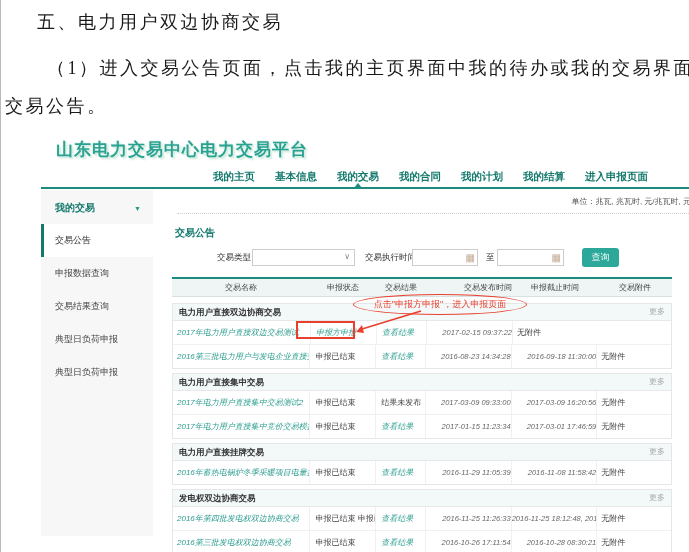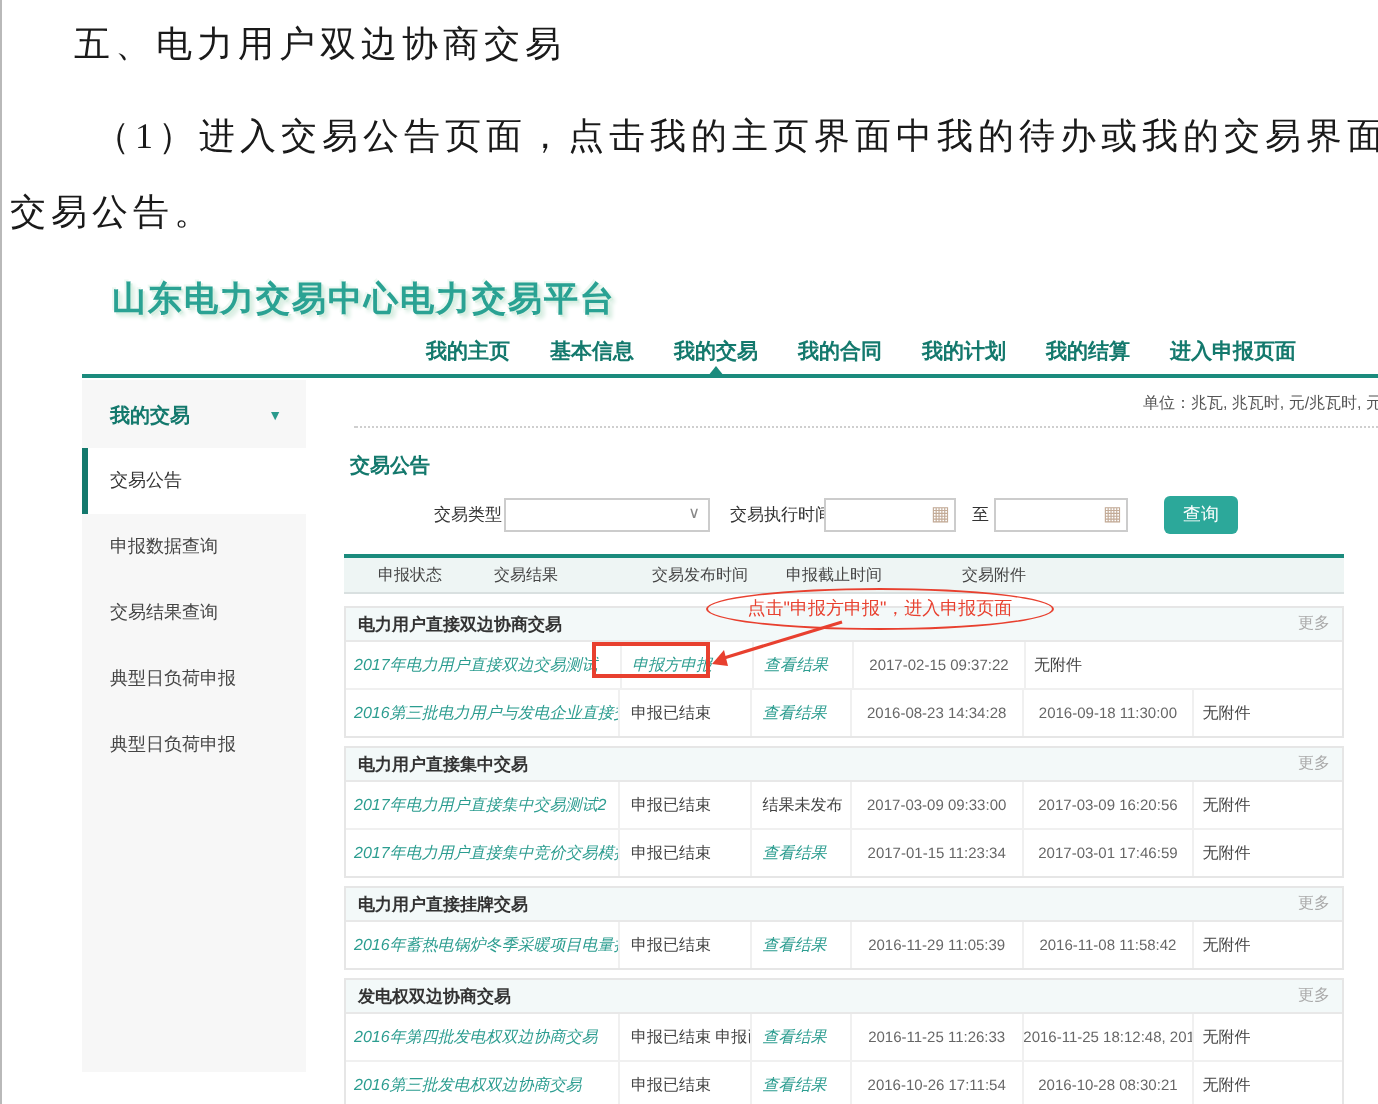--- a/index.html
+++ b/index.html
@@ -57,21 +57,21 @@
   .sec{border:1px solid #e6e6e6;margin-bottom:4px;background:#fff;}
   .sec-h{display:flex;justify-content:space-between;background:#f3f9f9;height:16px;
         line-height:16px;padding:0 6px;border-bottom:1px solid #e8e8e8;}
   .sec-title{font-size:8.5px;font-weight:bold;color:#333;white-space:nowrap;}
   .sec-more{font-size:8px;color:#aaa;cursor:pointer;}
   .trow{display:flex;height:23px;line-height:23px;border-bottom:1px solid #f0f0f0;background:#fff;}
   .trow:last-child{border-bottom:none;}
   .tcell{font-size:8px;color:#444;box-sizing:border-box;border-right:1px solid #f0f0f0;
         white-space:nowrap;overflow:hidden;}
   .tcell.c-name{padding:0 4px;} .tcell.c-status{padding:0 5px;} .tcell.c-result{padding:0 5px;}
-  .tcell.c-pub,.tcell.c-dead{text-align:center;font-size:7.5px;color:#666;}
+  .tcell.c-pub,.tcell.c-dead{text-align:right;font-size:7.5px;color:#666;font-style:italic;}
   .tcell.c-att{padding:0 4px;border-right:none;}
   .lnk{color:#2c9d90;cursor:pointer;text-decoration:none;font-style:italic;}
   .red-text{color:#f13a2b;}
   
   .red-box{position:absolute;left:295px;top:191px;width:59px;height:18px;
         border:2px solid #e8402f;box-sizing:border-box;}
   .ellipse{position:absolute;left:352px;top:164px;width:172px;height:19px;
         border:1px solid #e8402f;border-radius:50%;text-align:center;line-height:18px;
         font-size:9px;color:#e8402f;white-space:nowrap;}
   .arrow-svg{position:absolute;left:0;top:0;pointer-events:none;}
@@ -128,20 +128,21 @@
         </div>
         <span class="flabel f-to">至</span>
         <div class="dinput d2">
           <span class="cal">▦</span>
         </div>
         <button class="search-btn">查询</button>
       </div>
 
       <div class="table">
         <div class="thead">
+          <span class="hcell c-name">交易名称</span>
           <span class="hcell c-status">申报状态</span>
           <span class="hcell c-result">交易结果</span>
           <span class="hcell c-pub">交易发布时间</span>
           <span class="hcell c-dead">申报截止时间</span>
           <span class="hcell c-att">交易附件</span>
         </div>
         <div id="sections">
             <div class="sec">
               <div class="sec-h">
                 <span class="sec-title">电力用户直接双边协商交易</span>

